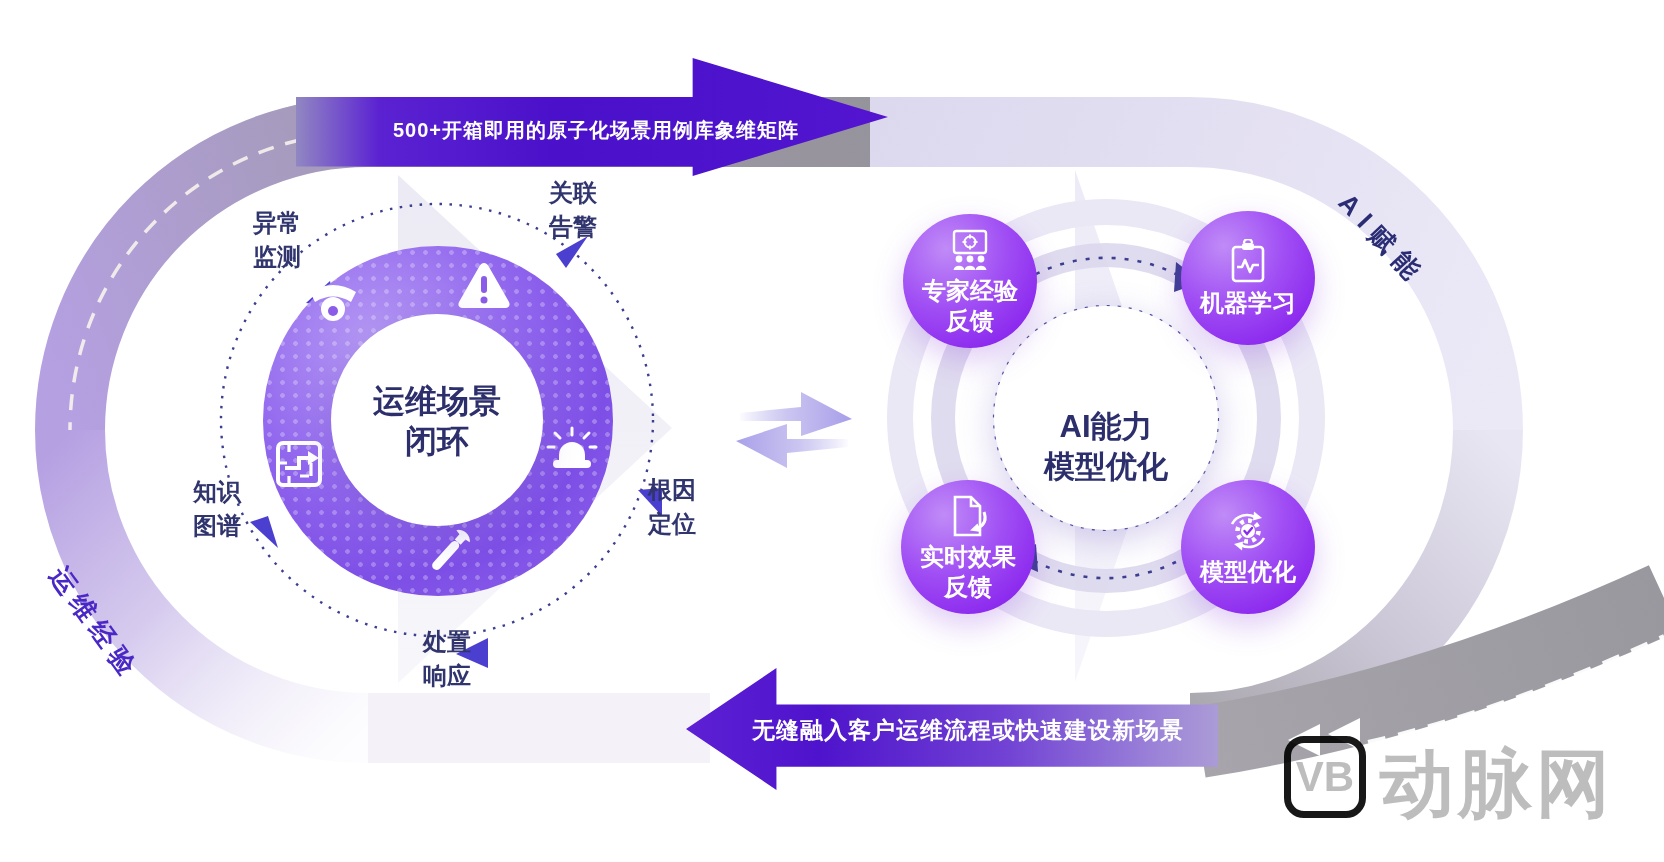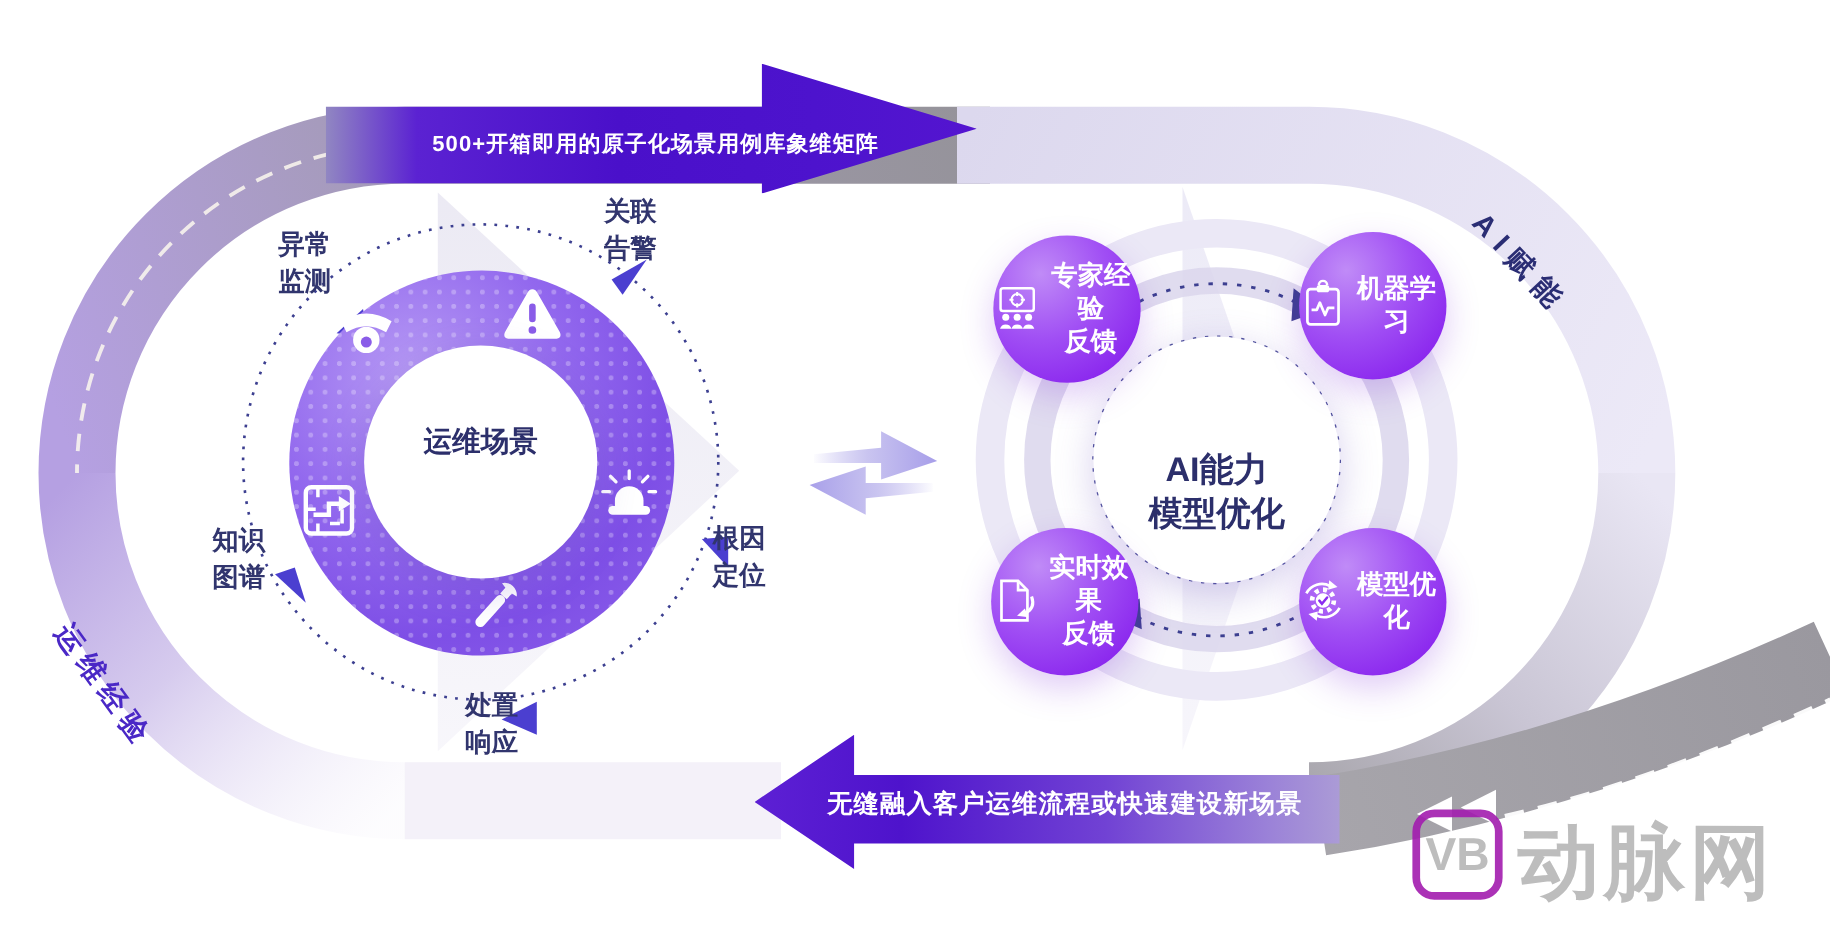--- a/index.html
+++ b/index.html
@@ -39,59 +39,59 @@
     background-size:13px 13px;
   }
   .hub{
     position:absolute;border-radius:50%;background:#ffffff;z-index:3;
     box-shadow:0 10px 35px rgba(108,84,190,0.28);
   }
   .hub-left{left:331px;top:314px;width:212px;height:212px;}
   .hub-right{left:994px;top:306px;width:224px;height:224px;}
   .hub-title{
     position:absolute;z-index:4;text-align:center;font-weight:bold;color:#2c2f6b;
-    font-size:26px;line-height:40px;
+    font-size:32px;line-height:40px;
   }
   .hub-title span{display:block;}
   .hub-title-left{left:307px;top:381px;width:260px;}
   .hub-title-right{left:956px;top:379px;width:300px;font-size:31px;margin-top:28px;}
 
   .stage-icon{position:absolute;z-index:3;}
   .stage-label{
     position:absolute;z-index:6;width:120px;text-align:center;
     font-size:24px;line-height:34px;font-weight:bold;color:#31356e;
   }
   .stage-label span{display:block;}
 
   
   .bubble{
     position:absolute;z-index:4;width:134px;height:134px;border-radius:50%;
     background:radial-gradient(circle at 32% 26%,#c08bf7 0%,#a04ef4 45%,#8b28ee 80%,#7d1fe2 100%);
     box-shadow:0 12px 30px rgba(130,50,220,0.25);
-    display:flex;align-items:center;justify-content:center;
+    display:flex;flex-direction:column;align-items:center;justify-content:center;
   }
   .bubble-icon{margin-bottom:3px;}
   .bubble-label{text-align:center;color:#ffffff;font-weight:bold;font-size:24px;line-height:30px;}
   .bubble-label span{display:block;}
 
   
   .ribbon-label{
     position:absolute;z-index:6;font-weight:bold;white-space:nowrap;
     transform-origin:left top;
   }
   .ribbon-ai{left:1356px;top:186px;transform:rotate(47deg);font-size:26px;letter-spacing:9px;color:#2a2d74;}
   .ribbon-ops{left:70px;top:560px;transform:rotate(54deg);font-size:26px;letter-spacing:7px;color:#4a28c6;}
 
   
   .watermark{
     position:absolute;left:1284px;top:718px;z-index:10;display:flex;align-items:center;gap:14px;
     opacity:0.9;
   }
   .watermark-logo{
-    width:82px;height:82px;border:7px solid #a21caf;border-radius:20px;box-sizing:border-box;
+    width:82px;height:82px;border:7px solid #000000;border-radius:20px;box-sizing:border-box;
     color:#b6b6b6;font-weight:bold;font-size:42px;display:flex;align-items:center;justify-content:center;
   }
   .watermark-name{color:#b6b6b6;font-weight:bold;font-size:74px;letter-spacing:4px;margin-top:17px;}
 </style>
 </head>
 <body>
 
 <div id="canvas">
 
   <svg id="bg" width="1664" height="862" viewBox="0 0 1664 862">
@@ -219,20 +219,21 @@
   <svg class="stage-icon" style="left:269px;top:434px" width="60" height="60" viewBox="0 0 60 60">
     <rect x="9" y="9" width="42" height="42" rx="5" fill="none" stroke="#fff" stroke-width="4"></rect>
     <path d="M20 9 v9 M9 29 h9 M20 51 v-9 M31 42 h9 M42 29 v13" stroke="#fff" stroke-width="3.2" fill="none"></path>
     <path d="M16 34 h14 v-10 h11" stroke="#fff" stroke-width="4" fill="none"></path>
     <polygon points="39,17 50,24 39,31" fill="#fff"></polygon>
   </svg>
 
   <div class="hub hub-left"></div>
   <div class="hub-title hub-title-left">
     <span>运维场景</span>
+    <span>闭环</span>
   </div>
 
   <div class="stage-label" style="left:217px;top:206px">
     <span>异常</span>
     <span>监测</span>
   </div>
   <div class="stage-label" style="left:513px;top:176px">
     <span>关联</span>
     <span>告警</span>
   </div>

